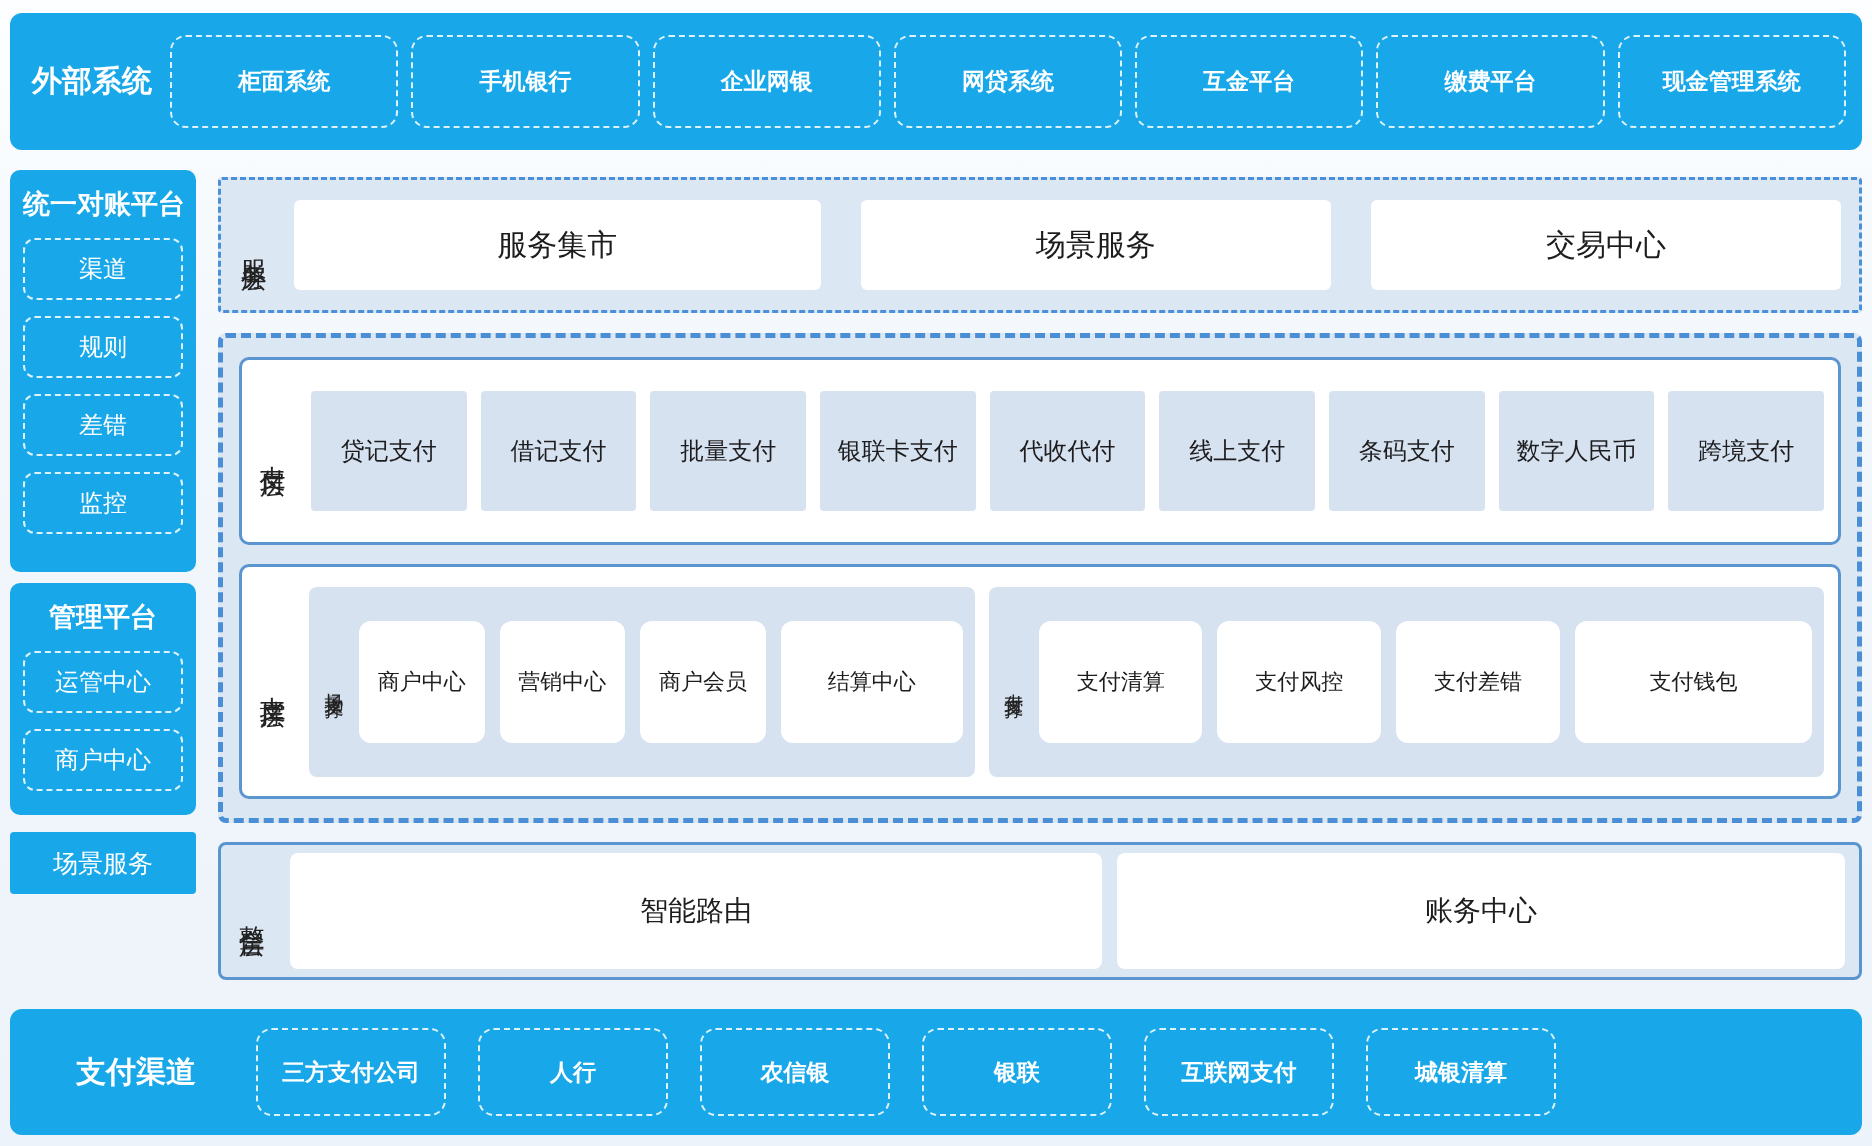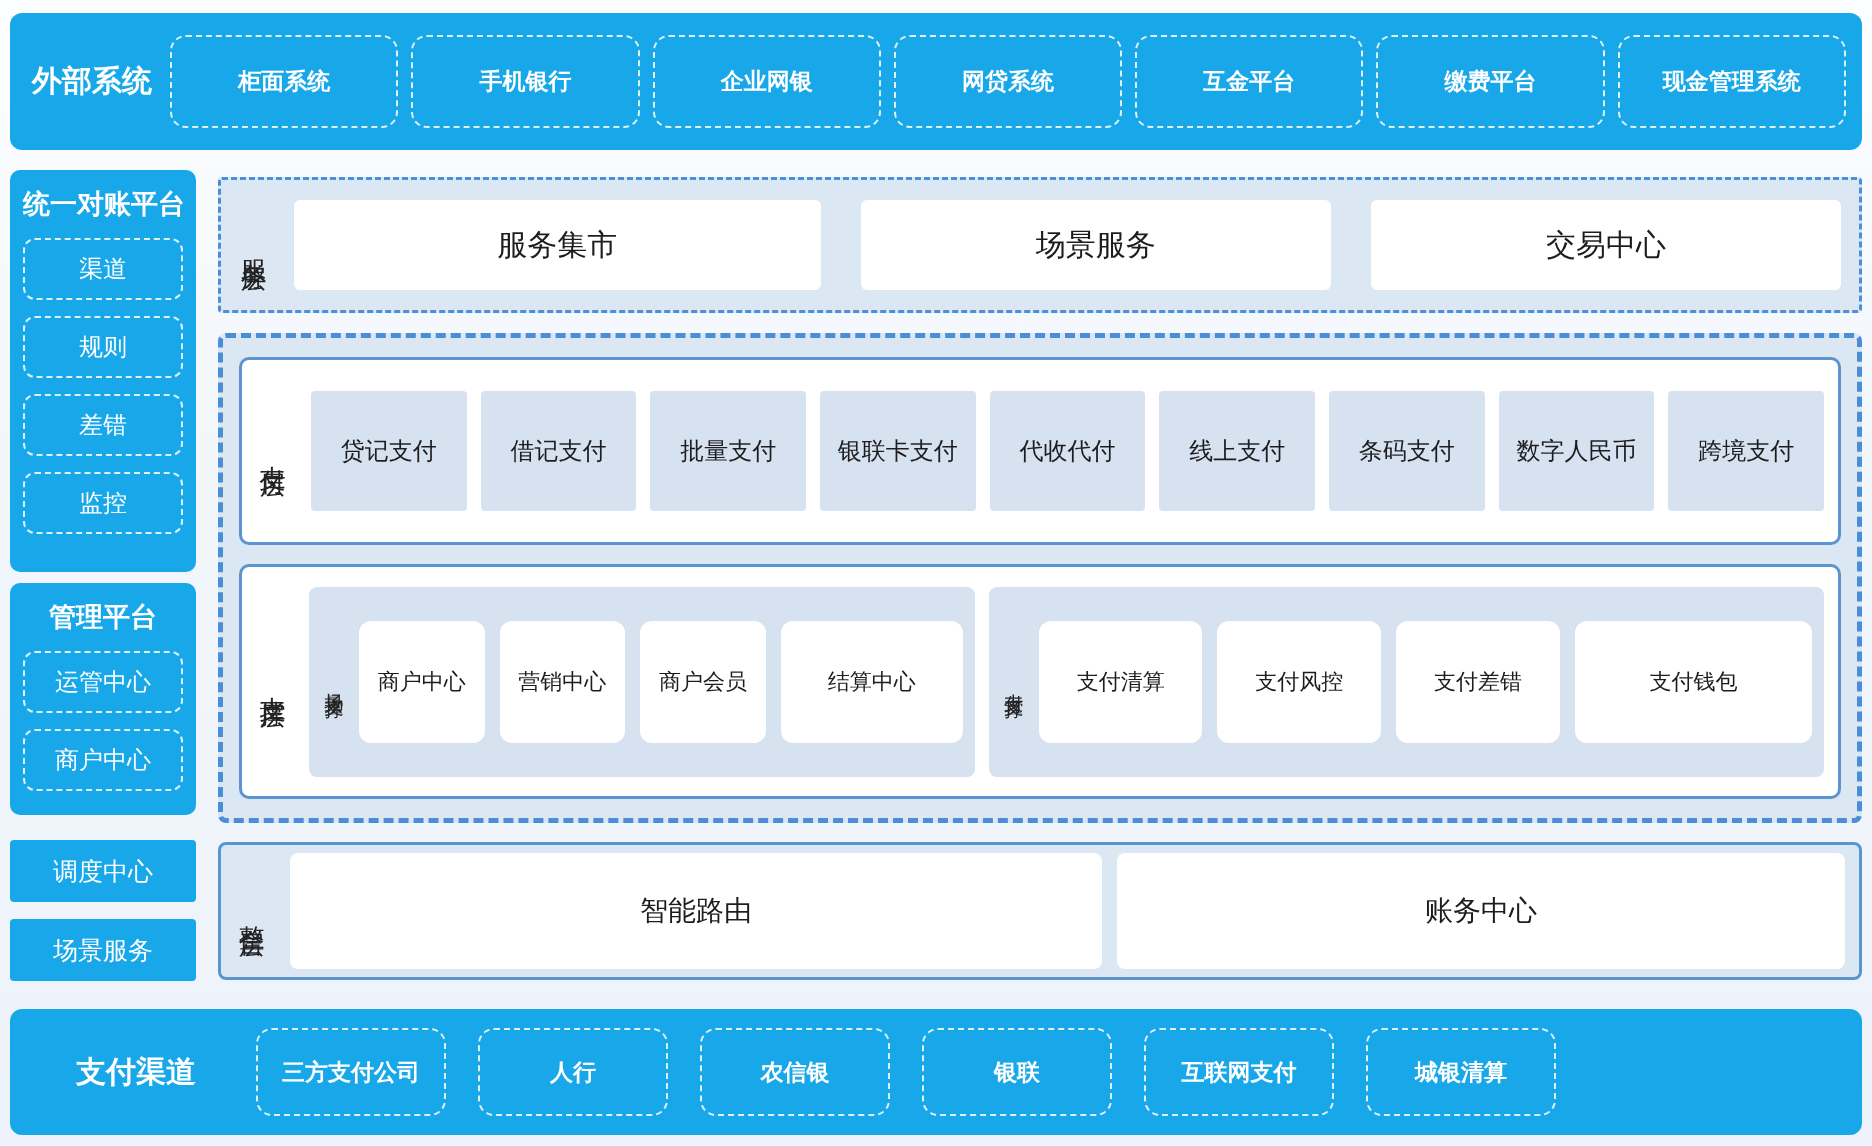--- a/index.html
+++ b/index.html
@@ -145,21 +145,20 @@
             <div class="dash-box">监控</div>
           </div>
       </div>
       <div class="side-panel mgmt">
         <div class="side-title">管理平台</div>
         <div class="side-items" id="mgmt-items">
             <div class="dash-box">运管中心</div>
             <div class="dash-box">商户中心</div>
           </div>
       </div>
-      <div class="solid-block first">调度中心</div>
       <div class="solid-block second">场景服务</div>
     </div>
 
     <div class="main">
 
       <div class="service-panel">
         <div class="v-label">服务层</div>
         <div class="service-items" id="service-items">
             <div class="service-box">服务集市</div>
             <div class="service-box">场景服务</div>

